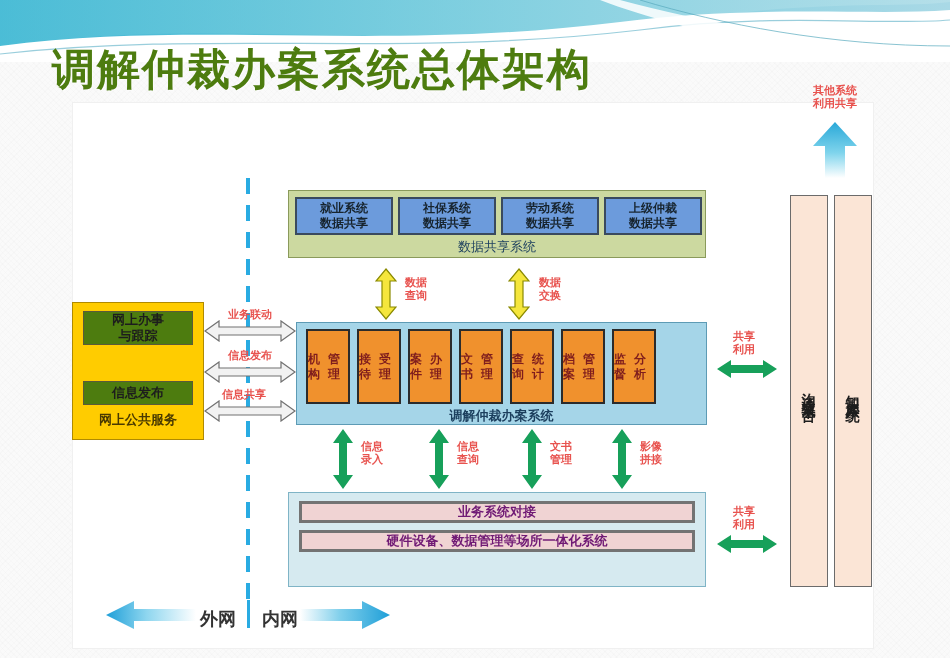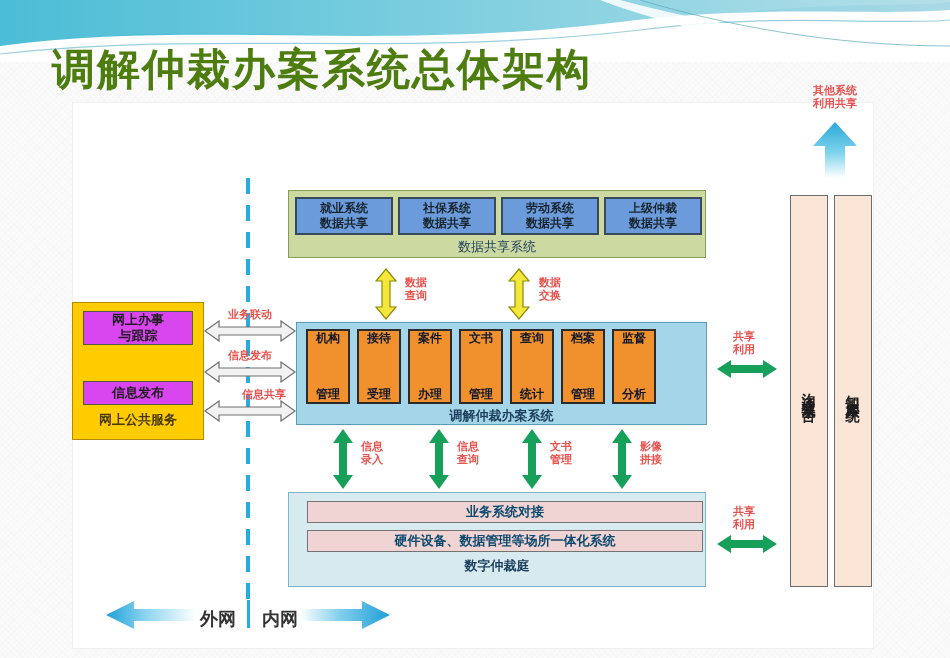--- a/index.html
+++ b/index.html
@@ -60,51 +60,51 @@
     font-size:13px;font-weight:normal;color:#1c3f5e;
   }
   
   .core-panel{
     position:absolute;left:296px;top:322px;width:411px;height:103px;
     background:#a5d5e8;border:1px solid #5d9bb5;box-sizing:border-box;
   }
   .core-row{position:absolute;left:9px;top:6px;display:flex;gap:7px;}
   .core-box{
     width:44px;height:75px;background:#f0912d;border:2px solid #2b2b2b;
-    display:flex;flex-direction:column;align-items:center;justify-content:space-between;
-    font-size:12px;font-weight:bold;color:#0f172a;line-height:15px;box-sizing:border-box;
+    display:flex;flex-direction:row;align-items:center;justify-content:center;
+    font-size:12px;font-weight:bold;color:#7f1d1d;line-height:15px;box-sizing:border-box;
   }
   .core-title{
     position:absolute;left:0;top:84px;width:100%;text-align:center;
     font-size:13px;font-weight:bold;color:#1c3f5e;
   }
   
   .dt-panel{
     position:absolute;left:288px;top:492px;width:418px;height:95px;
     background:#d6eaf0;border:1px solid #7fb4c6;box-sizing:border-box;
   }
   .dt-bar{
-    position:absolute;left:18px;width:396px;height:22px;
-    background:#f0d3d3;border:1px solid #737373;
+    position:absolute;left:10px;width:396px;height:22px;
+    background:#f0d3d3;border:3px solid #737373;
     display:flex;align-items:center;justify-content:center;
-    font-size:13px;font-weight:bold;color:#0c4a6e;box-sizing:border-box;
+    font-size:13px;font-weight:bold;color:#701a75;box-sizing:border-box;
   }
   .dt-bar.b1{top:8px;}
   .dt-bar.b2{top:37px;}
   .dt-title{
     position:absolute;left:0;top:64px;width:100%;text-align:center;
     font-size:13px;font-weight:bold;color:#1c3f5e;
   }
   
   .pub-panel{
     position:absolute;left:72px;top:302px;width:132px;height:138px;
     background:#ffcc00;border:1px solid #b08a00;box-sizing:border-box;
   }
   .pub-box{
-    position:absolute;left:10px;width:110px;background:#d946ef;border:1px solid #5a5a3a;
+    position:absolute;left:10px;width:110px;background:#4d7c0f;border:1px solid #5a5a3a;
     display:flex;flex-direction:column;align-items:center;justify-content:center;
     font-size:13px;font-weight:bold;color:#1d1d1d;line-height:16px;box-sizing:border-box;
   }
   .pub-box.p1{top:8px;height:34px;}
   .pub-box.p2{top:48px;height:24px;}
   .pub-box.p3{top:78px;height:24px;}
   .pub-title{
     position:absolute;left:0;top:108px;width:100%;text-align:center;
     font-size:13px;font-weight:bold;color:#4a3a00;
   }
@@ -275,21 +275,20 @@
   <polygon points="11,1 21,15 15,15 15,47 21,47 11,61 1,47 7,47 7,15 1,15" fill="#17a05a"></polygon>
 </svg>
 <div class="arrlbl redlbl" style="left:635px;top:440px;width:32px;">
   <div>影像</div>
   <div>拼接</div>
 </div>
 
 <div class="dt-panel">
   <div class="dt-bar b1">业务系统对接</div>
   <div class="dt-bar b2">硬件设备、数据管理等场所一体化系统</div>
-  <div class="dt-title">数字仲裁庭</div>
 </div>
 
 <div class="pub-panel">
   <div class="pub-box p1">
     <span>网上办事</span>
     <span>与跟踪</span>
   </div>
   <div class="pub-box p3">
     <span>信息发布</span>
   </div>
@@ -302,21 +301,21 @@
 <div class="arrlbl redlbl" style="left:204px;top:308px;width:92px;">业务联动</div>
 
 <svg class="abs" style="left:204px;top:361px;" width="92" height="22">
   <polygon points="1,11 15,1 15,7 77,7 77,1 91,11 77,21 77,15 15,15 15,21" fill="#f2f2f2" stroke="#707070" stroke-width="1.2"></polygon>
 </svg>
 <div class="arrlbl redlbl" style="left:204px;top:349px;width:92px;">信息发布</div>
 
 <svg class="abs" style="left:204px;top:400px;" width="92" height="22">
   <polygon points="1,11 15,1 15,7 77,7 77,1 91,11 77,21 77,15 15,15 15,21" fill="#f2f2f2" stroke="#707070" stroke-width="1.2"></polygon>
 </svg>
-<div class="arrlbl redlbl" style="left:208px;top:388px;width:112px;">信息共享</div>
+<div class="arrlbl redlbl" style="left:188px;top:388px;width:112px;">信息共享</div>
 
 <div class="arrlbl redlbl" style="left:727px;top:330px;width:34px;">
   <div>共享</div>
   <div>利用</div>
 </div>
 <svg class="abs" style="left:716px;top:358px;" width="62" height="22">
   <polygon points="1,11 15,2 15,7 47,7 47,2 61,11 47,20 47,15 15,15 15,20" fill="#17a05a"></polygon>
 </svg>
 
 <div class="arrlbl redlbl" style="left:727px;top:505px;width:34px;">

